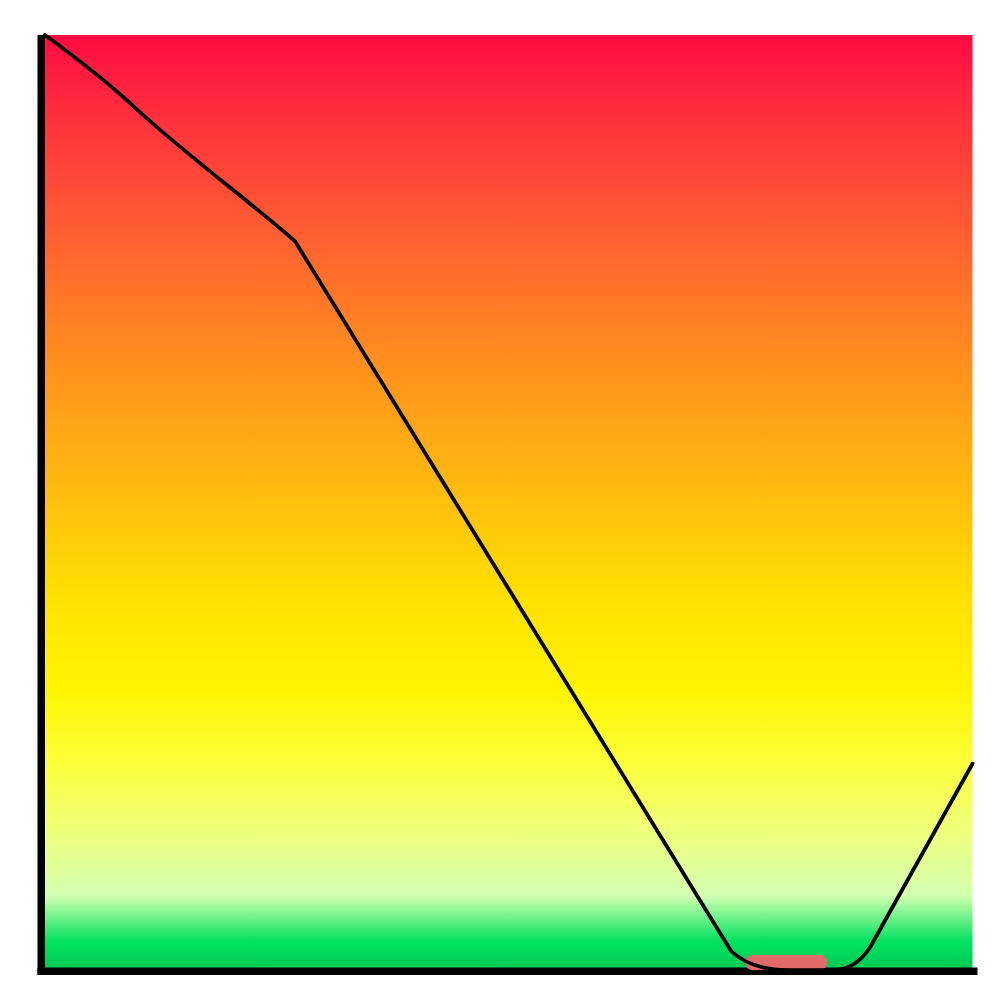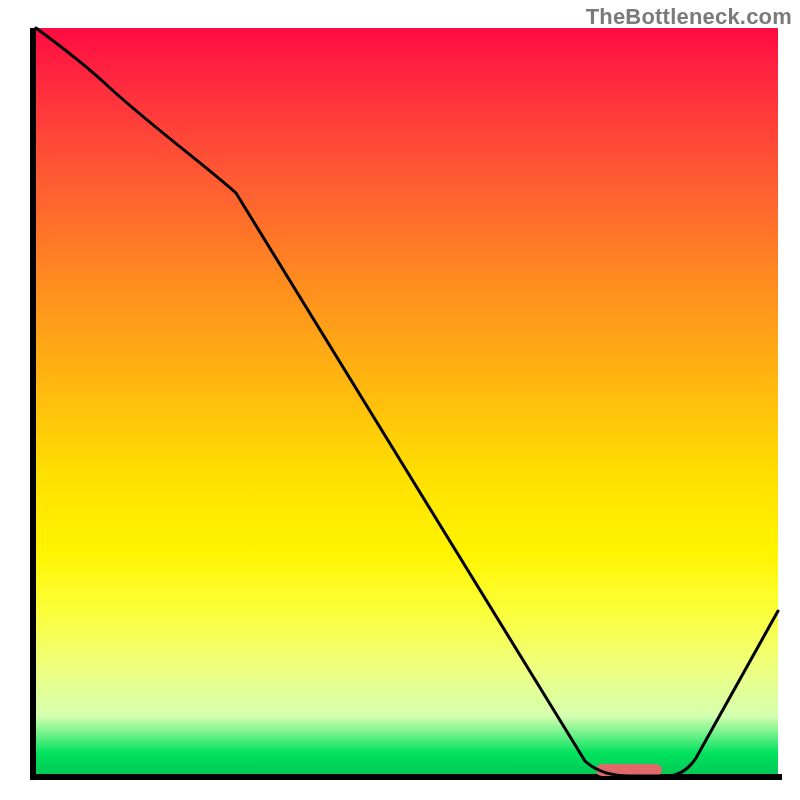--- a/index.html
+++ b/index.html
@@ -99,21 +99,20 @@
     fill: none;
     stroke-linecap: round;
     stroke-linejoin: round;
   }
 </style>
 </head>
 <body>
 
 <div class="frame">
 
-  <div class="watermark">TheBottleneck.com</div>
 
   <div class="plot-area">
     <div class="gradient"></div>
 
     <svg class="curve" viewBox="0 0 742 748" preserveAspectRatio="none">
 
       <path d="
         M 0 0
         C 30 22, 55 42, 74 60
         C 118 100, 170 138, 200 165

